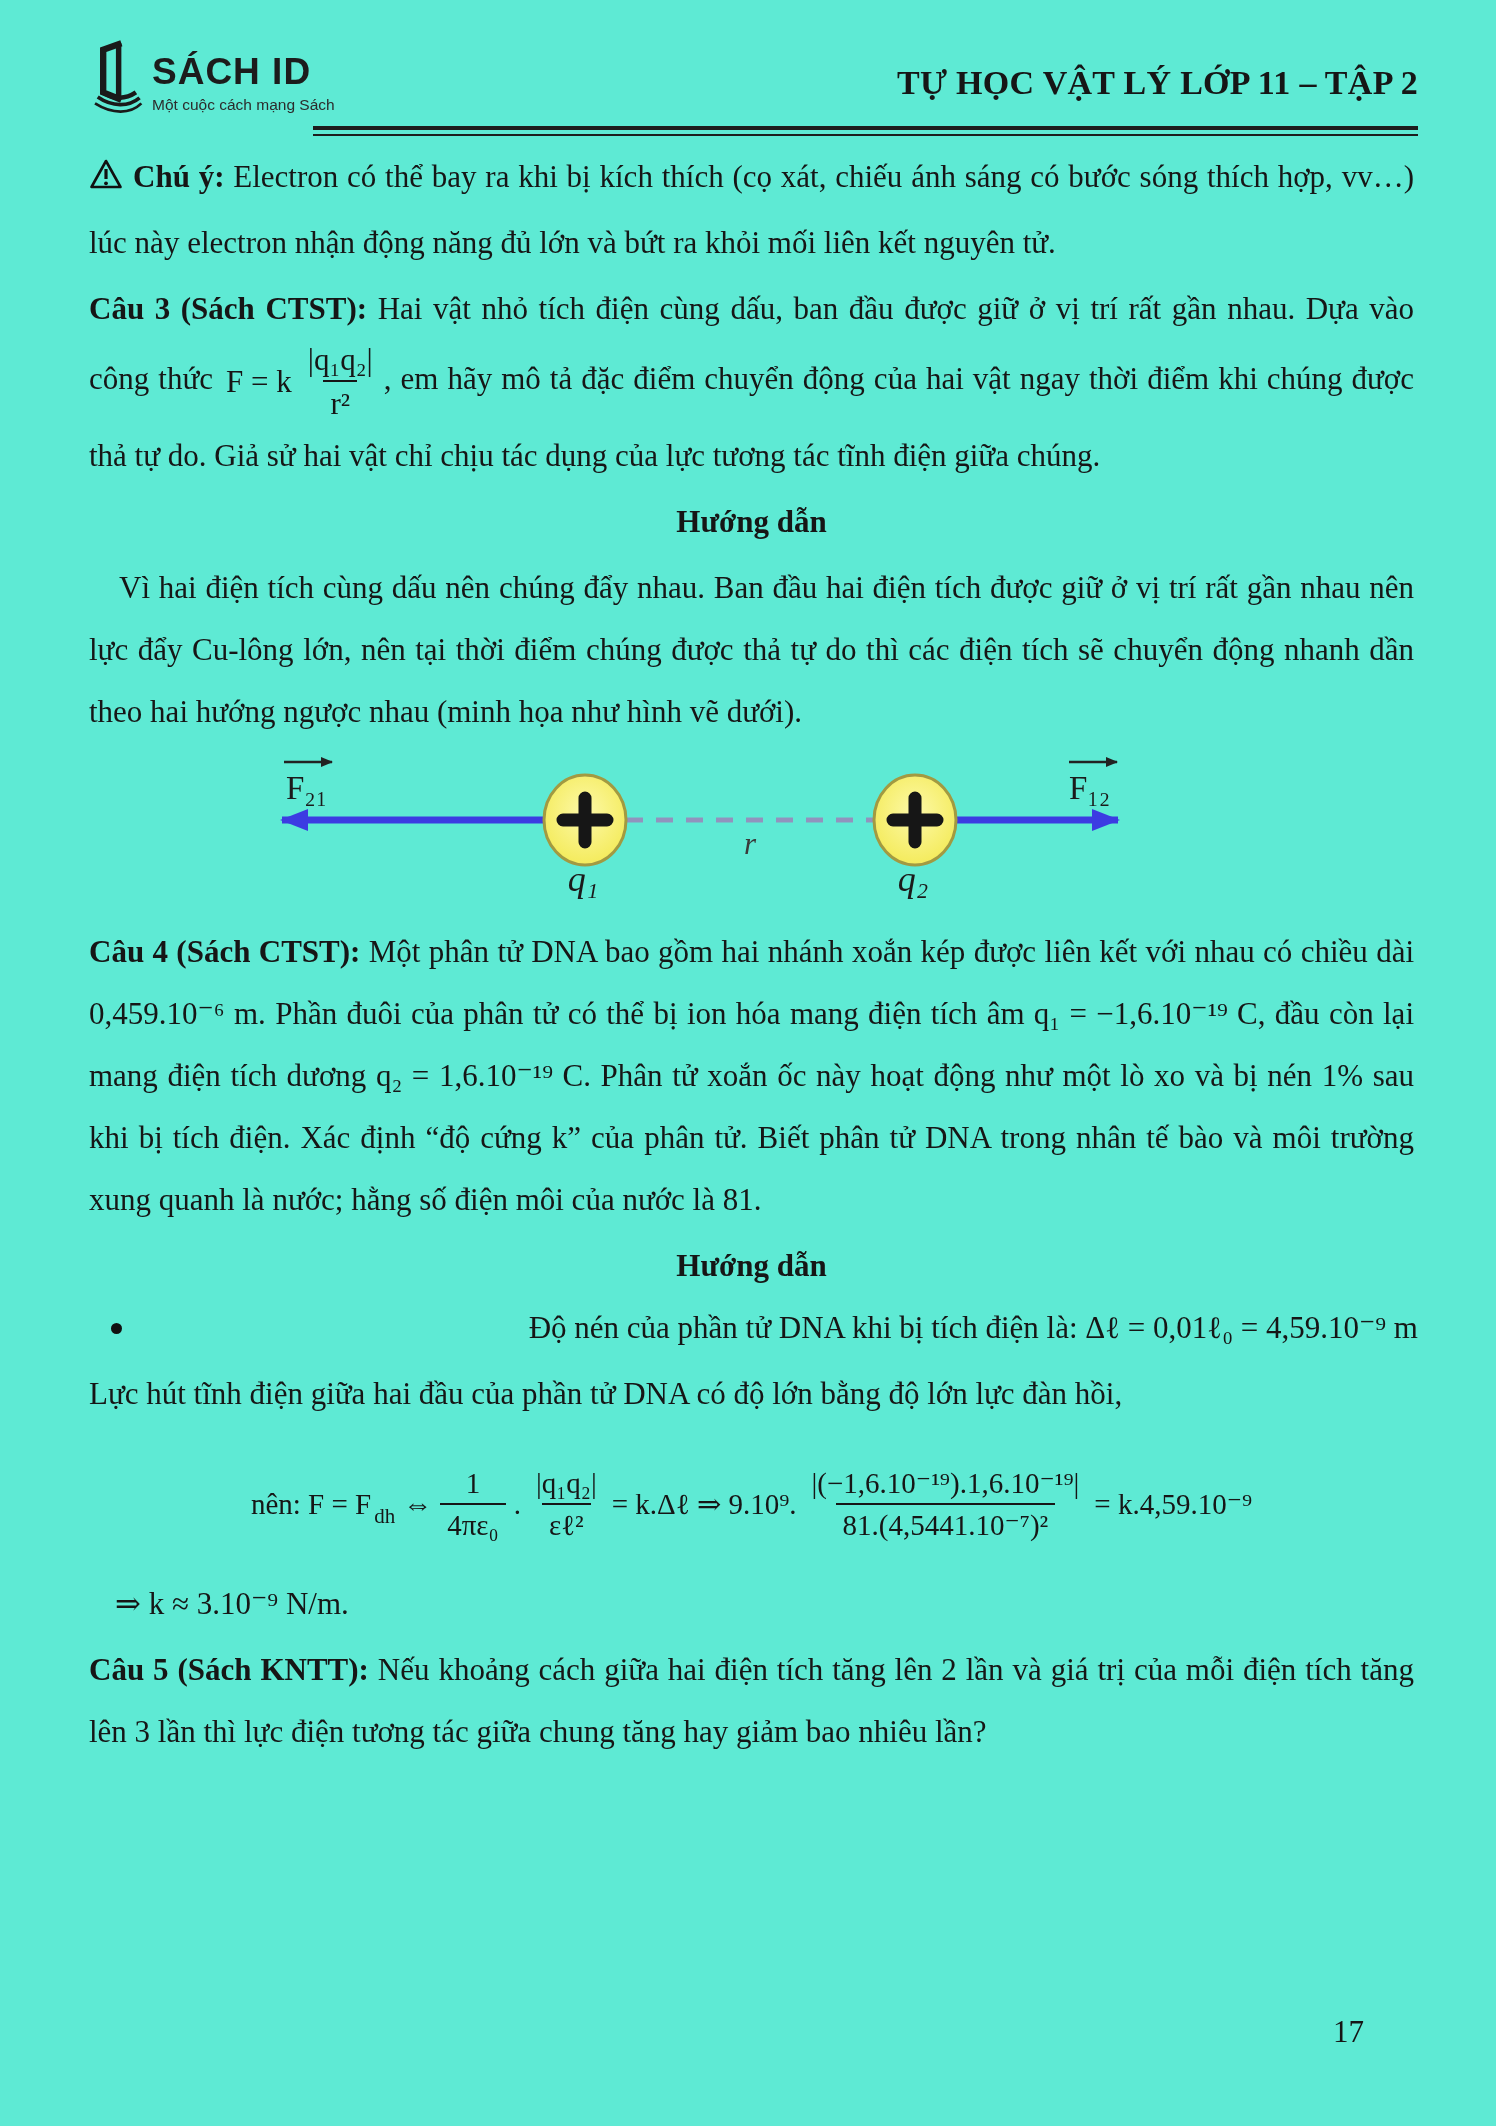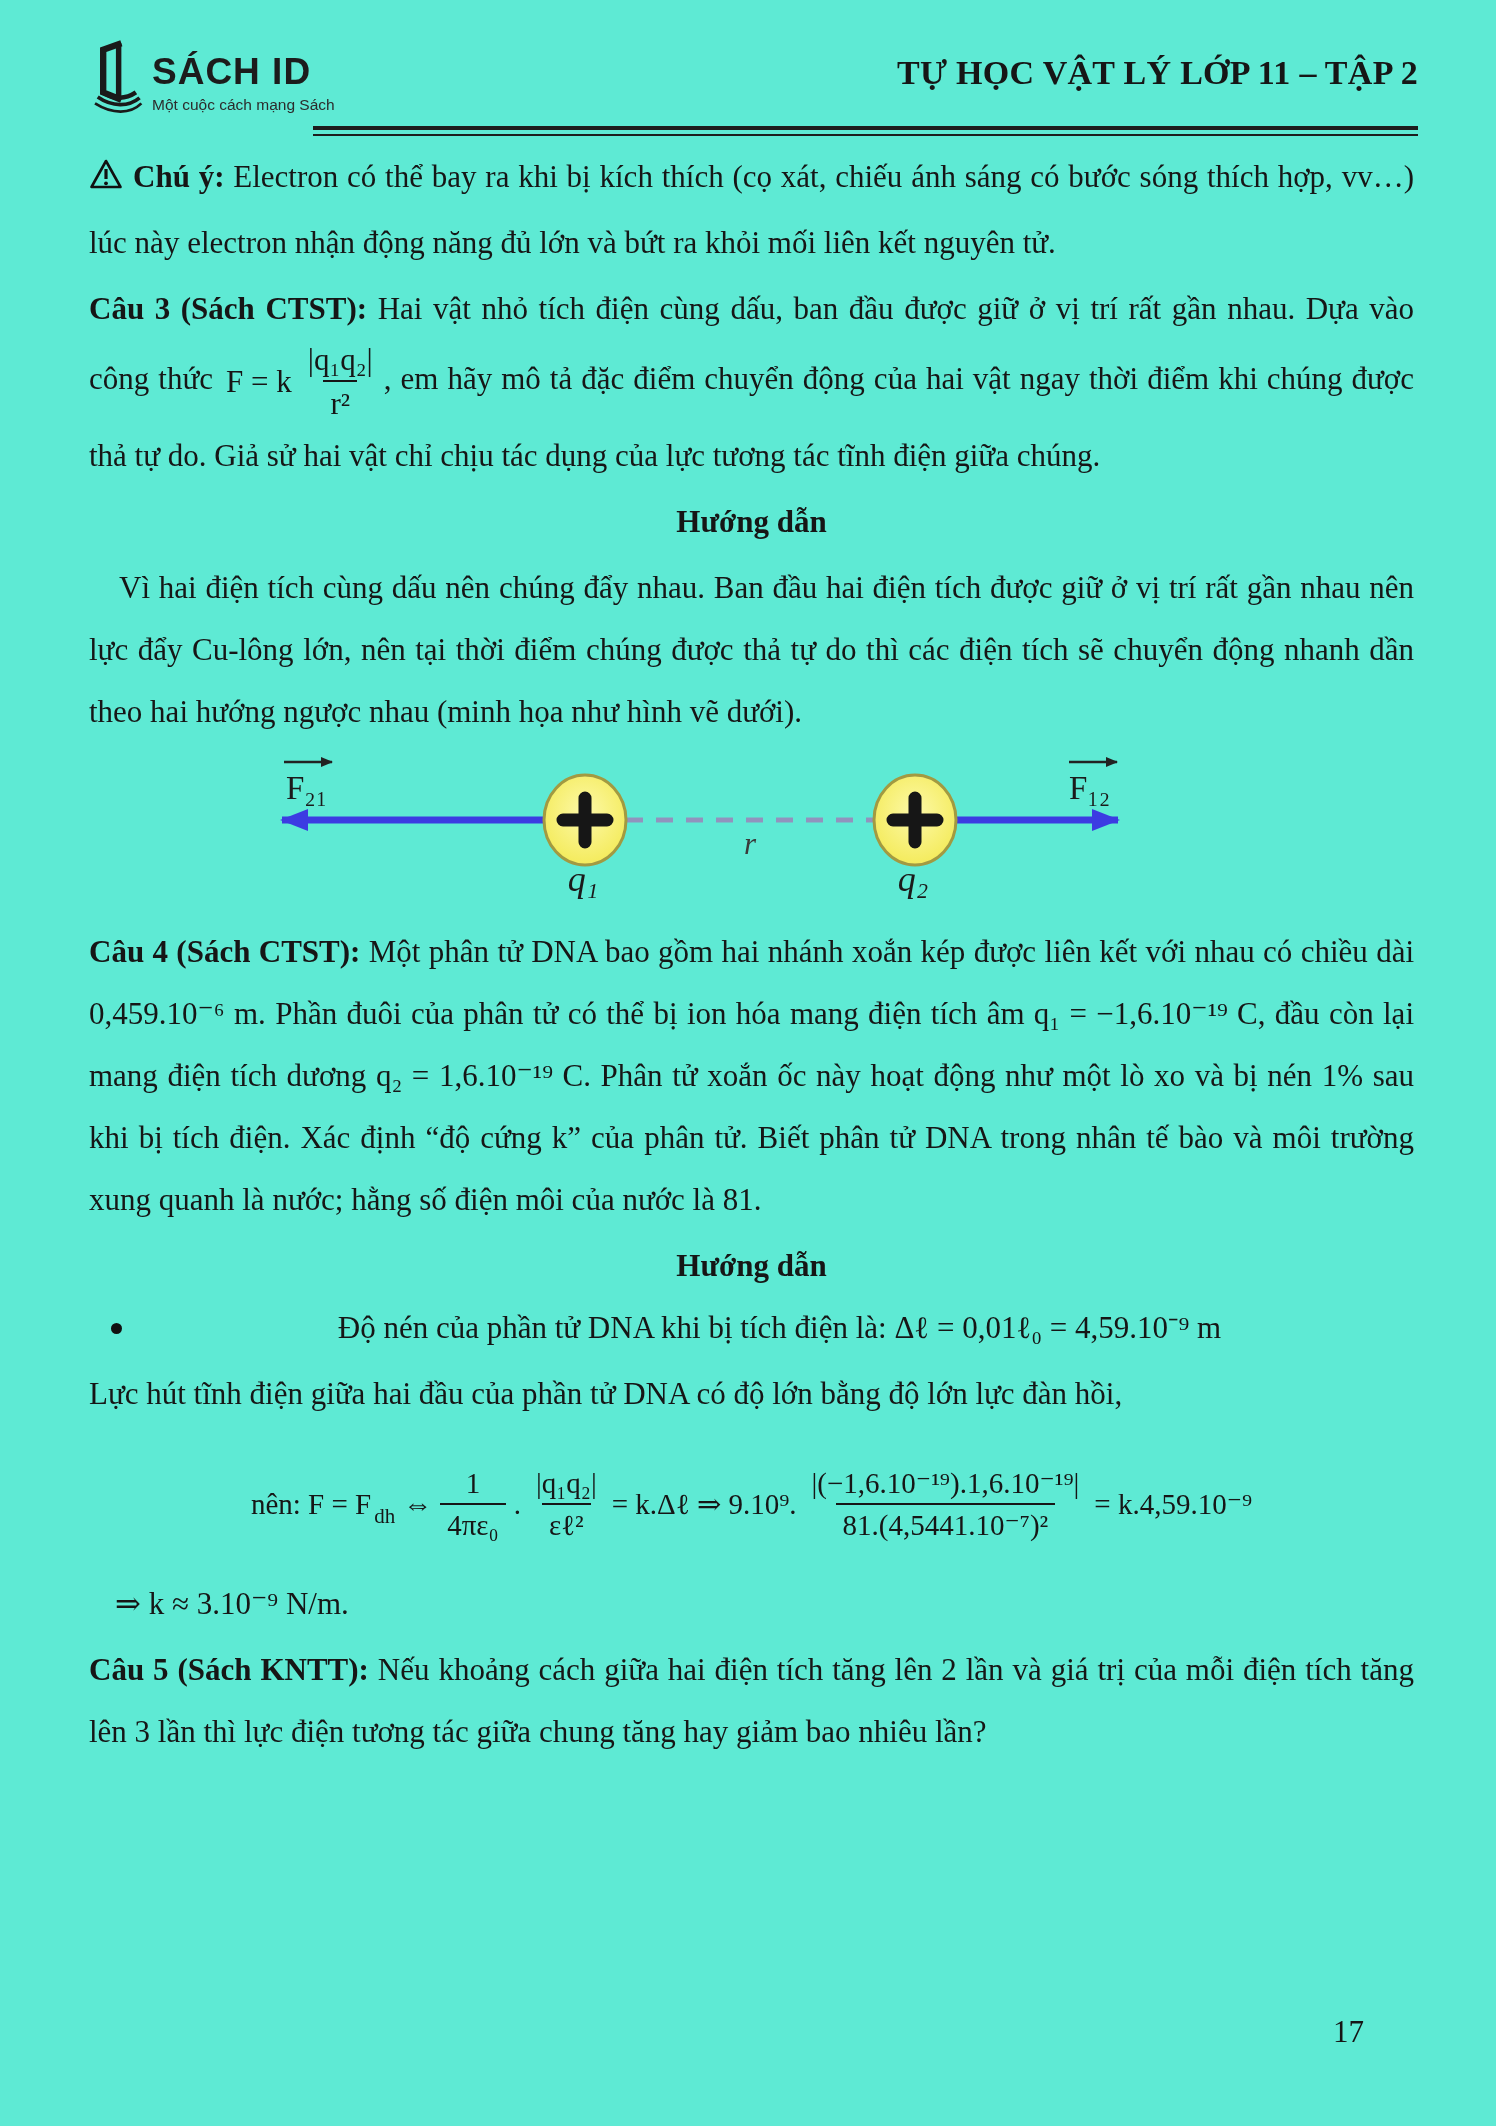--- a/index.html
+++ b/index.html
@@ -9,21 +9,21 @@
     background:#5eead4;color:#161616;
     font-family:"Liberation Serif","DejaVu Serif",serif;
     font-size:31px;
   }
   
   .header{display:flex;justify-content:space-between;align-items:flex-start;height:88px;}
   .logo{display:flex;align-items:flex-start;gap:7px;}
   .logo-icon{width:60px;height:78px;flex:0 0 auto;}
   .logo-title{font-family:"Liberation Sans",sans-serif;font-weight:bold;font-size:37px;letter-spacing:1px;color:#1c1c1c;line-height:1.1;margin-top:14px;}
   .logo-tagline{font-family:"Liberation Sans",sans-serif;font-size:15.5px;color:#2c2c2c;margin-top:3px;}
-  .doc-title{font-size:34px;font-weight:bold;margin:16px 0 0;letter-spacing:.3px;white-space:nowrap;font-family:Liberation Serif, serif;}
+  .doc-title{font-size:34px;font-weight:bold;margin:26px 0 0;letter-spacing:.3px;white-space:nowrap;font-family:Liberation Serif, serif;}
   .header-rule{height:4px;border-top:4px solid #1d1d1d;border-bottom:2px solid #1d1d1d;margin-left:228px;margin-top:0;}
   
   .para{margin:4px;line-height:62px;text-align:justify;}
   .note{margin-top:10px;}
   .lbl{font-weight:bold;}
   .warn{display:inline-block;vertical-align:-4px;margin-right:10px;}
   .guide{margin:0;line-height:62px;text-align:center;font-weight:bold;}
   .indent{text-indent:30px;}
   
   .ifrm{display:inline-flex;align-items:center;vertical-align:middle;gap:9px;margin:0 4px;}
@@ -31,21 +31,21 @@
   .frac .num{padding:0 7px;}
   .frac .den{border-top:2.5px solid #161616;padding:2px 7px 0;}
   
   .figure{margin:4px 0 16px 185px;width:880px;}
   .fig-svg{display:block;}
   .ftext{font-size:33px;font-family:"Liberation Serif","DejaVu Serif",serif;fill:#1b1b1b;}
   .qtext{font-size:36px;font-style:italic;font-family:"Liberation Serif","DejaVu Serif",serif;fill:#1b1b1b;}
   .rtext{font-size:31px;font-style:italic;font-family:"Liberation Serif","DejaVu Serif",serif;fill:#3a3a3a;}
   
   .bullets{margin:0;padding:0;list-style:none;}
-  .bullets li{line-height:62px;padding-left:56px;position:relative;text-align:center;font-family:Liberation Serif, serif;}
+  .bullets li{line-height:62px;padding-left:56px;position:relative;text-align:right;}
   .bullets .dot{position:absolute;left:26px;top:26px;width:11px;height:11px;border-radius:50%;background:#111;}
   
   .formula-row{display:flex;align-items:center;gap:8px;font-size:29px;line-height:1.35;margin:16px 0 4px;min-height:128px;flex-wrap:nowrap;justify-content:center;}
   .formula-row .sub{font-size:21px;transform:translateY(12px);margin-left:-5px;}
   .result{margin-top:4px;text-indent:26px;text-align:left;}
   .q5{margin-top:4px;}
   .page-number{position:absolute;right:132px;top:2014px;font-size:31px;color:#161616;}
 </style>
 </head>
 <body>

